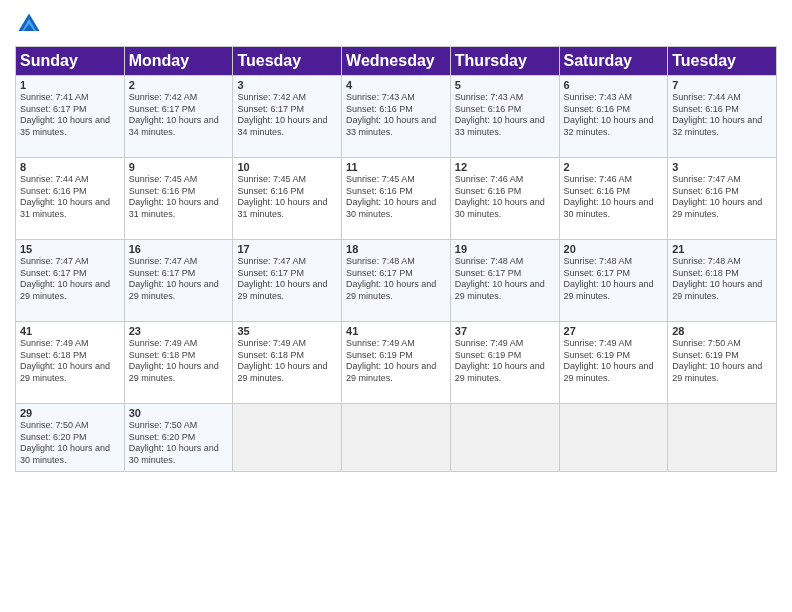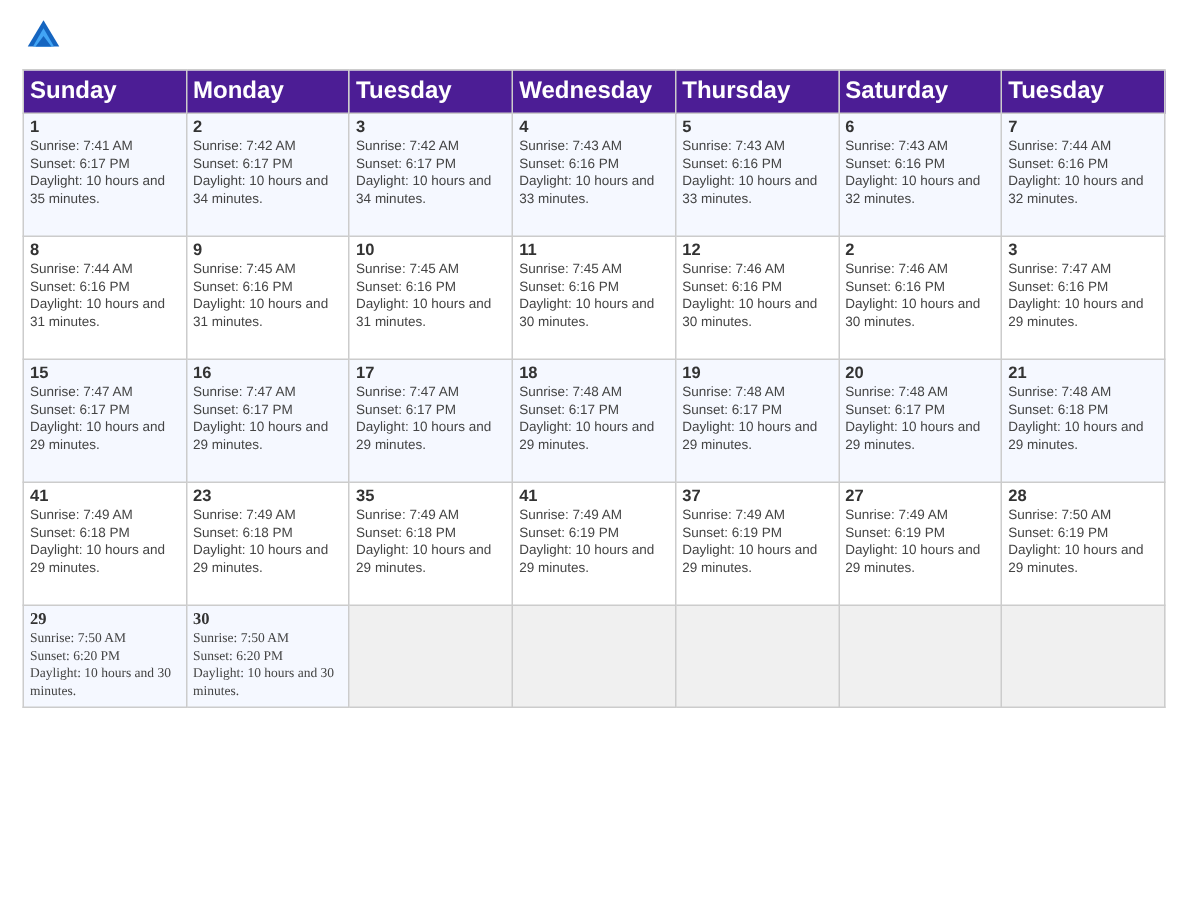--- a/index.html
+++ b/index.html
@@ -96,21 +96,20 @@
       font-size: 9px;
       line-height: 1.3;
       color: #444;
     }
     .empty-cell {
       background: #f0f0f0 !important;
     }
     
     .calendar tr:last-child td {
       height: 68px;
-      font-family: Liberation Serif, serif;
     }
   </style>
 </head>
 <body>
 
 <div class="page">
   <div class="header">
     <div class="logo">
       <svg class="logo-icon" viewBox="0 0 32 32">
         <polygon points="16,4 28,24 4,24" fill="#1565c0"></polygon>

